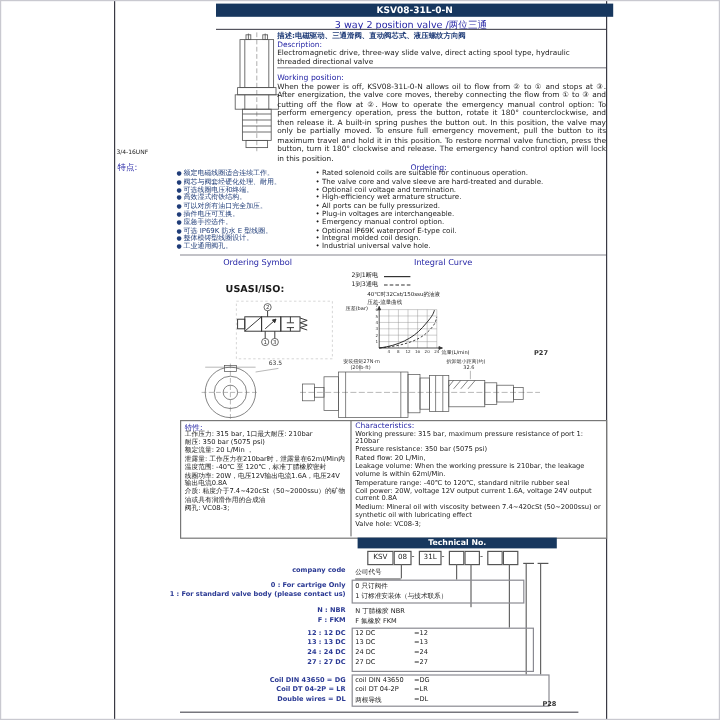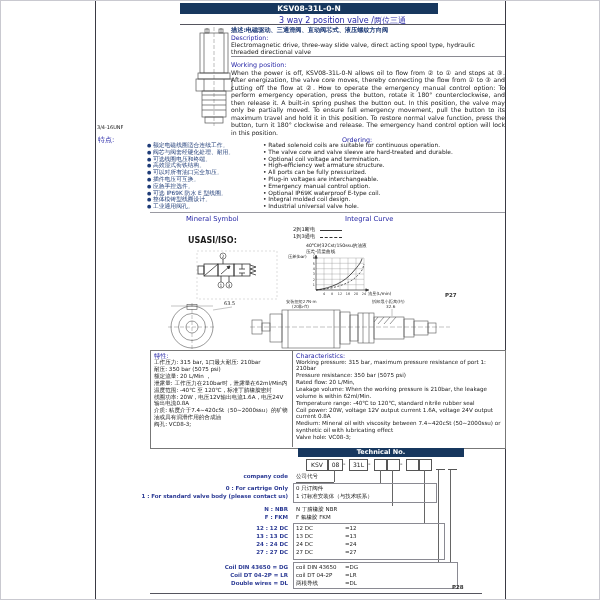--- a/index.html
+++ b/index.html
@@ -27,21 +27,21 @@
   svg{position:absolute;overflow:visible;}
   .leg-line{position:absolute;width:22px;height:0;border-top:1px solid #333;}
   .leg-dash{border-top:1px dashed #333;}
 </style>
 </head>
 <body>
 
 <div class="vr" style="left:95px;top:0;height:600px;"></div>
 <div class="vr" style="left:505px;top:0;height:600px;"></div>
 
-<div class="band" style="left:180px;top:3px;width:258px;height:11px;font-size:7.5px;line-height:11px;">KSV08-31L-0-N</div>
+<div class="band" style="left:180px;top:3px;width:331px;height:11px;font-size:7.5px;line-height:11px;">KSV08-31L-0-N</div>
 <div class="t blue" style="left:180px;top:15px;width:325px;text-align:center;font-size:8px;">3 way 2 position valve /两位三通</div>
 <div class="hr" style="left:180px;top:24px;width:325px;"></div>
 
 <div class="t navy" style="left:231px;top:26px;font-size:6.2px;font-weight:bold;">描述:电磁驱动、三通滑阀、直动阀芯式、液压螺纹方向阀</div>
 <div class="t blue" style="left:231px;top:33.5px;font-size:6.2px;">Description:</div>
 <div class="wrap" style="left:231px;top:40.5px;width:272px;font-size:6.1px;line-height:7.2px;">Electromagnetic drive, three-way slide valve, direct acting spool type, hydraulic threaded directional valve</div>
 <div class="hr" style="left:231px;top:56px;width:274px;background:#8a8a92;"></div>
 
 <svg style="left:192px;top:27px;" width="44" height="100" viewBox="0 0 44 100">
   <g stroke="#555" stroke-width="0.7" fill="none">
@@ -91,21 +91,21 @@
   <div class="fitem-en">High-efficiency wet armature structure.</div>
   <div class="fitem-en">All ports can be fully pressurized.</div>
   <div class="fitem-en">Plug-in voltages are interchangeable.</div>
   <div class="fitem-en">Emergency manual control option.</div>
   <div class="fitem-en">Optional IP69K waterproof E-type coil.</div>
   <div class="fitem-en">Integral molded coil design.</div>
   <div class="fitem-en">Industrial universal valve hole.</div>
 </div>
 <div class="hr" style="left:150px;top:212px;width:355px;background:#9a9aa2;"></div>
 
-<div class="t blue" style="left:186px;top:215px;font-size:6.8px;">Mineral Symbol</div>
+<div class="t blue" style="left:186px;top:215px;font-size:6.8px;">Ordering Symbol</div>
 <div class="t blue" style="left:345px;top:215px;font-size:6.8px;">Integral Curve</div>
 
 <div class="t" style="left:293px;top:226px;font-size:5.2px;">2到1断电</div>
 <div class="leg-line" style="left:320px;top:230px;"></div>
 <div class="t" style="left:293px;top:233px;font-size:5.2px;">1到3通电</div>
 <div class="leg-line leg-dash" style="left:320px;top:237px;"></div>
 
 <div class="t" style="left:188px;top:236px;font-size:8px;font-weight:bold;">USASI/ISO:</div>
 <svg style="left:196px;top:250px;" width="86" height="52" viewBox="0 0 86 52">
   <rect x="1" y="1" width="80" height="48" fill="none" stroke="#aaa" stroke-width="0.4" stroke-dasharray="2 2"></rect>

